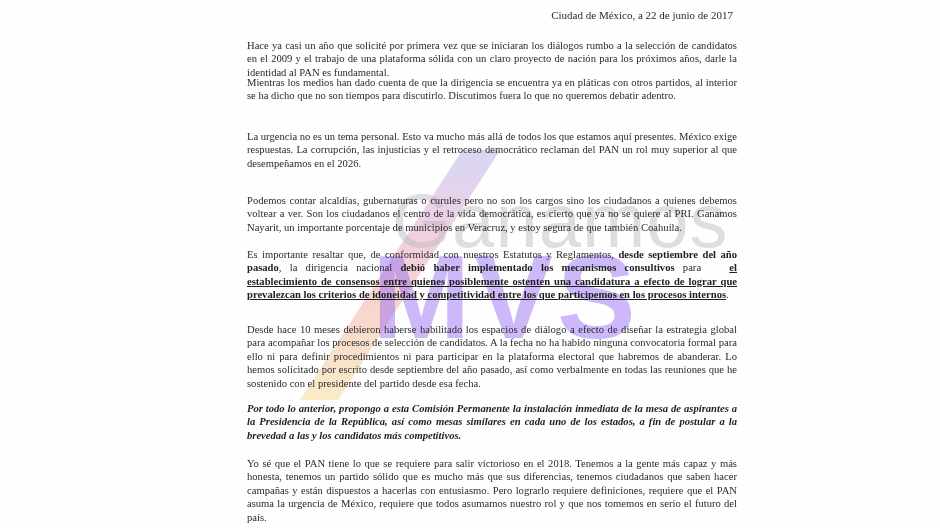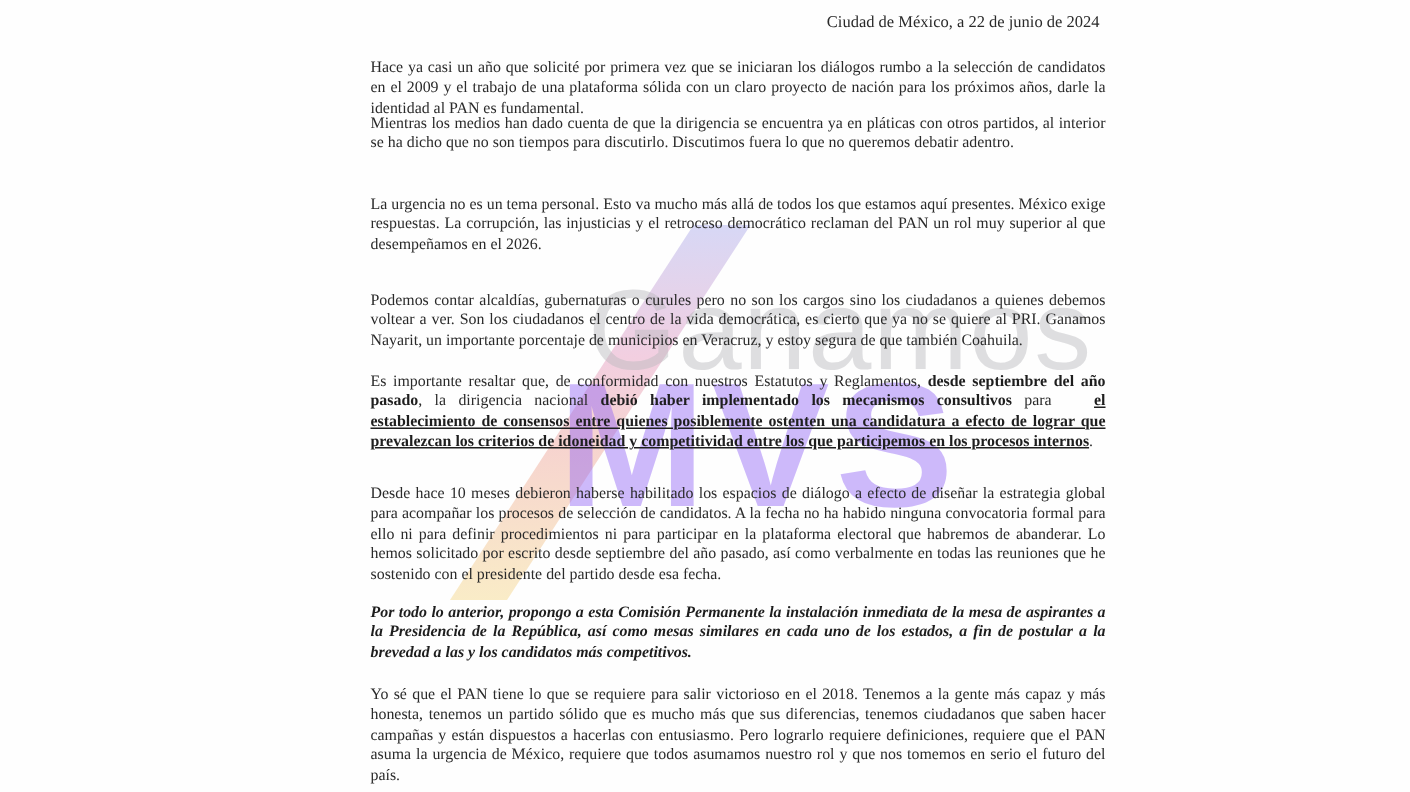--- a/index.html
+++ b/index.html
@@ -36,21 +36,21 @@
 
 <div class="page">
 
   <div class="watermark">
     <div class="wm-slash"></div>
     <div class="wm-noticias">Ganamos</div>
     <div class="wm-mvs">MVS</div>
   </div>
 
   <div class="content">
-    <div class="date">Ciudad de México, a 22 de junio de 2024</div>
+    <div class="date">Ciudad de México, a 22 de junio de 2017</div>
 
     <p class="para" style="top:39px">Hace ya casi un año que solicité por primera vez que se iniciaran los diálogos rumbo a la selección de candidatos en el 2009 y el trabajo de una plataforma sólida con un claro proyecto de nación para los próximos años, darle la identidad al PAN es fundamental.</p>
     <p class="para" style="top:76px">Mientras los medios han dado cuenta de que la dirigencia se encuentra ya en pláticas con otros partidos, al interior se ha dicho que no son tiempos para discutirlo. Discutimos fuera lo que no queremos debatir adentro.</p>
     <p class="para" style="top:130px">La urgencia no es un tema personal. Esto va mucho más allá de todos los que estamos aquí presentes. México exige respuestas. La corrupción, las injusticias y el retroceso democrático reclaman del PAN un rol muy superior al que desempeñamos en el 2026.</p>
     <p class="para" style="top:194px">Podemos contar alcaldías, gubernaturas o curules pero no son los cargos sino los ciudadanos a quienes debemos voltear a ver. Son los ciudadanos el centro de la vida democrática, es cierto que ya no se quiere al PRI. Ganamos Nayarit, un importante porcentaje de municipios en Veracruz, y estoy segura de que también Coahuila.</p>
 
     <p class="para" style="top:248px">
       <span>Es importante resaltar que, de conformidad con nuestros Estatutos y Reglamentos, </span><b>desde septiembre del año pasado</b><span>, la dirigencia nacional </span><b>debió haber implementado los mecanismos consultivos</b><span> para </span><b><u>el establecimiento de consensos entre quienes posiblemente ostenten una candidatura a efecto de lograr que prevalezcan los criterios de idoneidad y competitividad entre los que participemos en los procesos internos</u></b><span>.</span>
     </p>
 

